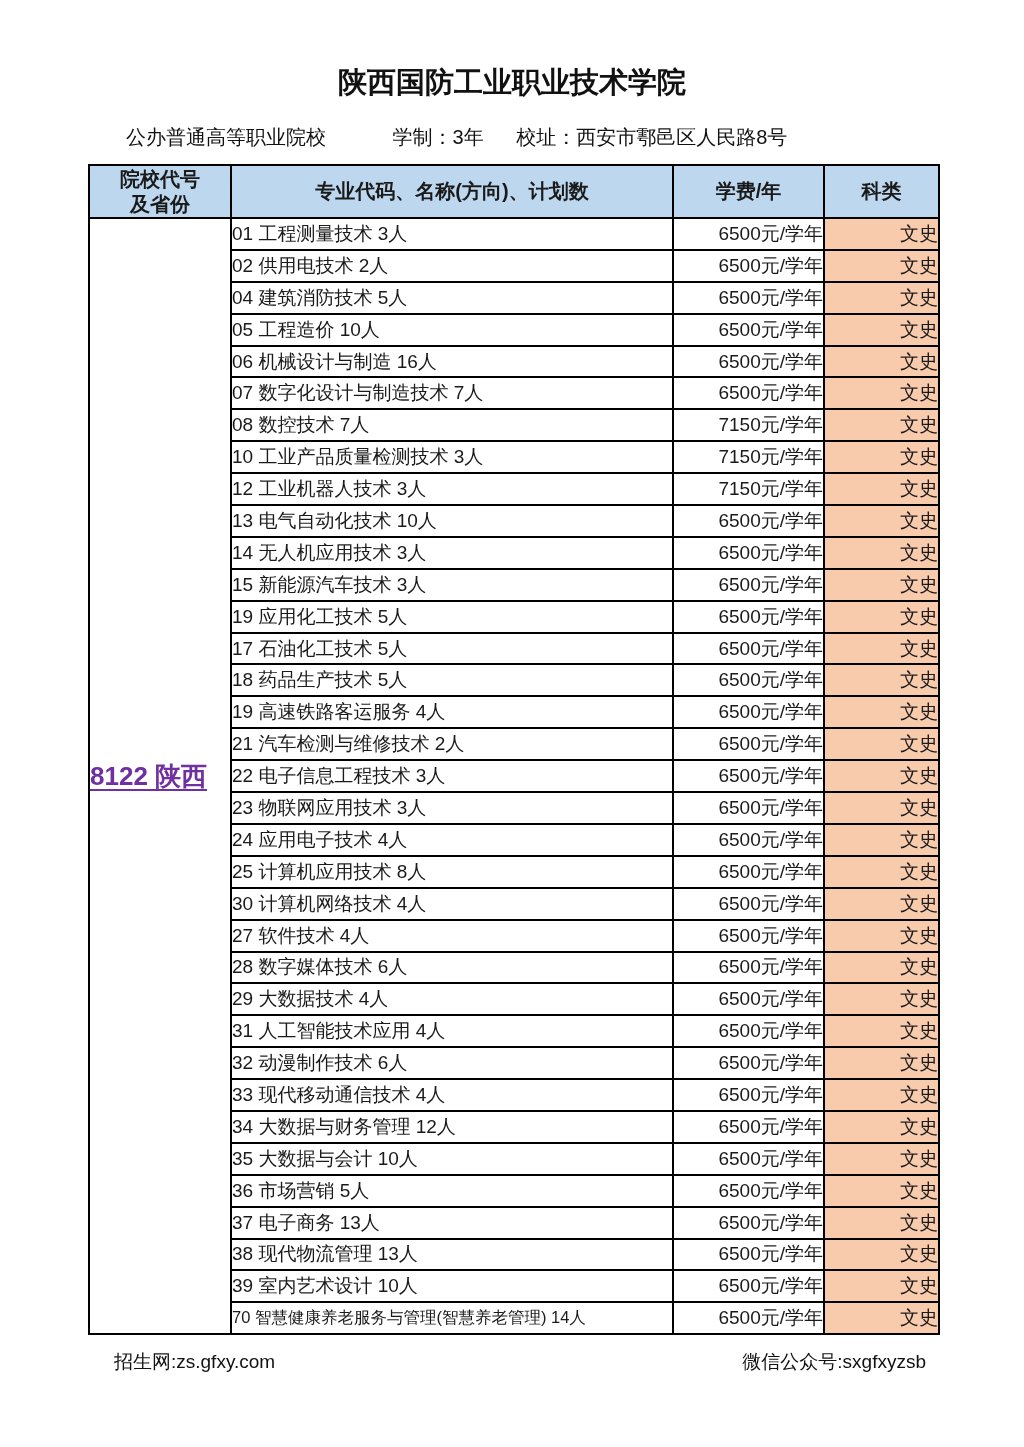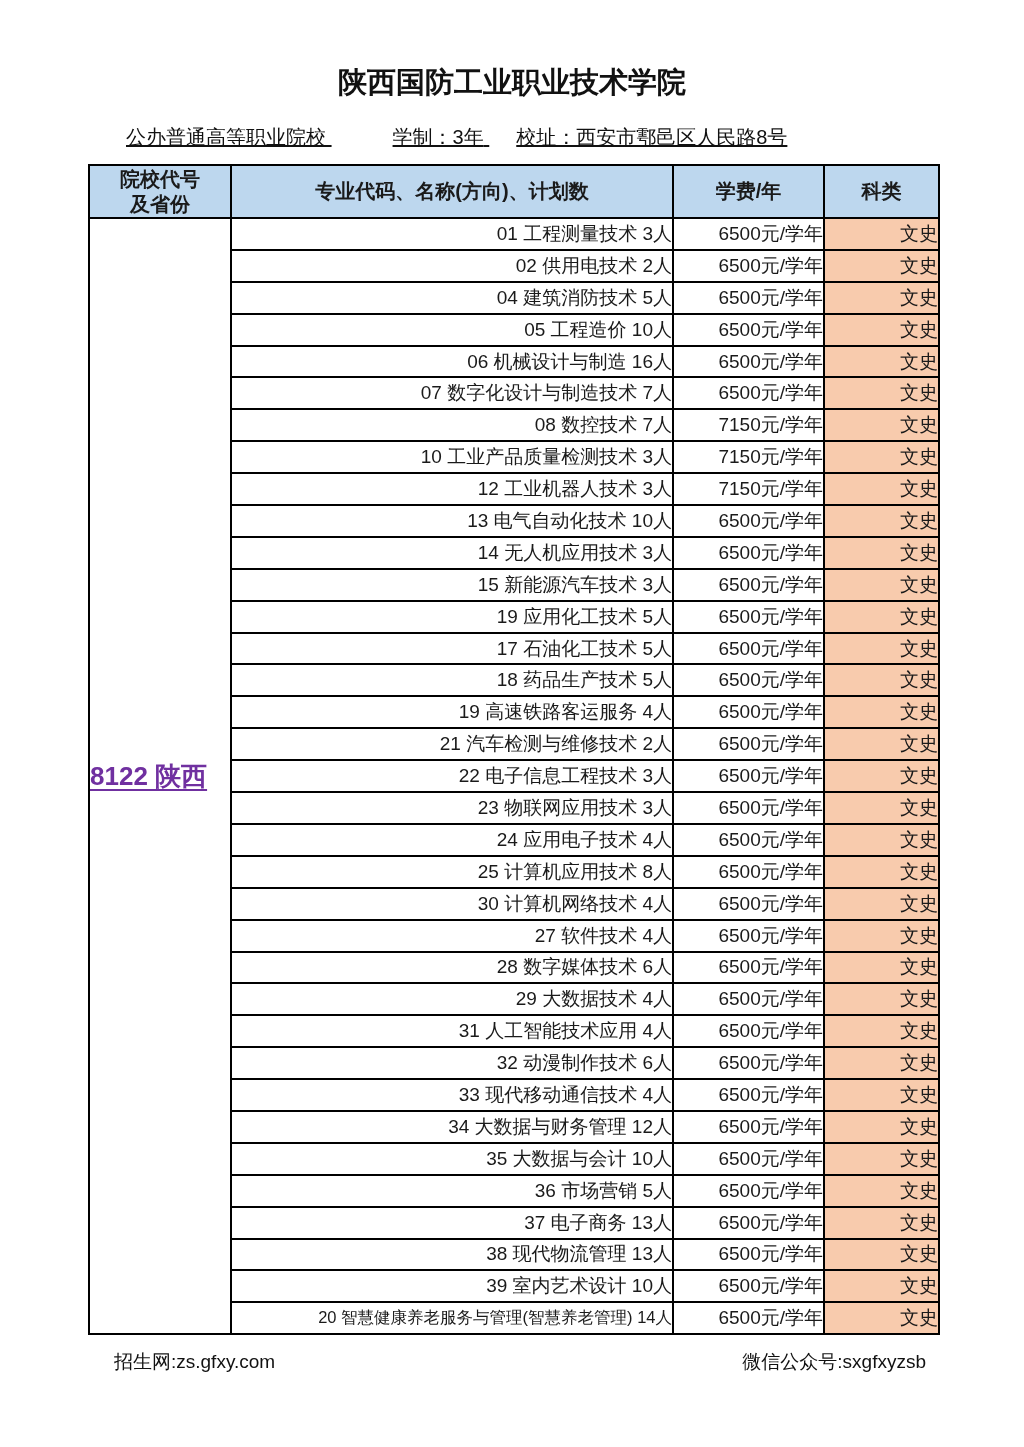--- a/index.html
+++ b/index.html
@@ -30,21 +30,20 @@
     line-height: 1.38;
     color: #111111;
   }
   .title-1 { padding-top: 62px; }
   .title-2 { margin-top: 4px; }
   .info-line {
     margin: 22px 0 0 126px;
     font-size: 20px;
     color: #111111;
     white-space: nowrap;
-    text-decoration: underline;
   }
   .info-duration { margin-left: 61px; }
   .info-address  { margin-left: 27px; }
 
   table.plan {
     margin: 13px 6px 0 88px;
     width: 850px;
     border-collapse: collapse;
     table-layout: fixed;
     border: 2px solid var(--border-color);
@@ -64,21 +63,21 @@
     font-size: 20px;
     font-weight: bold;
     height: 53px;
     text-align: center;
     vertical-align: middle;
     line-height: 1.25;
     border-bottom: 3px solid var(--border-color);
   }
   tbody td { height: 31.9px; font-size: 19px; vertical-align: middle; }
 
-  td.major-cell { text-align: right; padding-left: 8px; white-space: nowrap; }
+  td.major-cell { text-align: left; padding-left: 8px; white-space: nowrap; }
   td.major-cell.small { font-size: 16.5px; }
   td.fee-cell   { text-align: right; }
   td.cat-cell   { text-align: right; background: var(--category-bg); }
 
   td.code-cell  { text-align: left; vertical-align: middle; background: #ffffff; }
   .code-text {
     color: var(--code-color);
     font-weight: bold;
     font-size: 26px;
     text-decoration: underline;
@@ -296,21 +295,21 @@
           <td class="major-cell">38 现代物流管理 13人</td>
           <td class="fee-cell">6500元/学年</td>
           <td class="cat-cell">文史</td>
         </tr>
         <tr>
           <td class="major-cell">39 室内艺术设计 10人</td>
           <td class="fee-cell">6500元/学年</td>
           <td class="cat-cell">文史</td>
         </tr>
         <tr>
-          <td class="major-cell small">20 智慧健康养老服务与管理(智慧养老管理) 14人</td>
+          <td class="major-cell small">70 智慧健康养老服务与管理(智慧养老管理) 14人</td>
           <td class="fee-cell">6500元/学年</td>
           <td class="cat-cell">文史</td>
         </tr>
       </tbody>
   </table>
 
   <div class="footer">
     <span class="footer-website">招生网:zs.gfxy.com</span>
     <span class="footer-wechat">微信公众号:sxgfxyzsb</span>
   </div>

